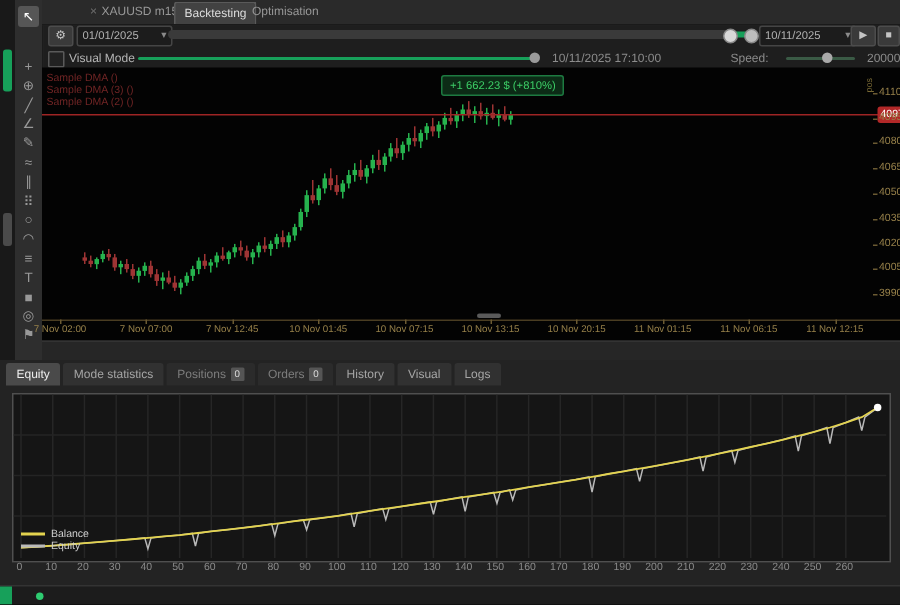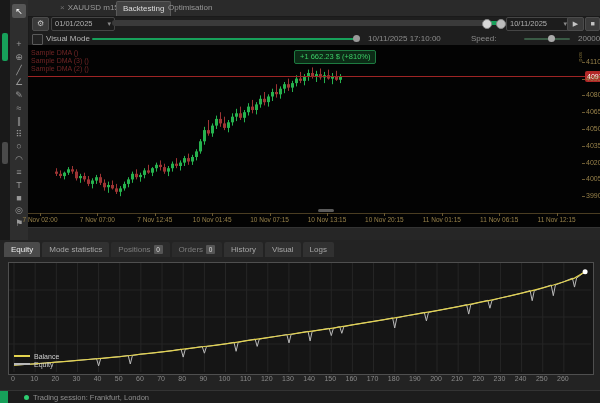--- a/index.html
+++ b/index.html
@@ -35,21 +35,21 @@
   .knob{position:absolute;width:8px;height:8px;border-radius:50%;background:#d8d8d8;border:1px solid #888;}
   #knob-a{left:482px;top:19px;}
   #knob-b{left:496px;top:19px;background:#bdbdbd;}
   #play-btn{left:567px;top:17px;width:15px;height:12px;line-height:12px;font-size:7px;}
   #stop-btn{left:585px;top:17px;width:13px;height:12px;line-height:12px;font-size:7px;}
   #vm-check{left:32px;top:34px;width:9px;height:9px;background:#222;border:1px solid #5a5a5a;border-radius:1px;}
   #vm-label{left:46px;top:34px;font-size:8px;color:#b5b5b5;}
   #vm-progress{left:92px;top:38px;width:264px;height:2px;background:#17a05a;border-radius:1px;}
   #vm-knob{left:353px;top:35px;width:7px;height:7px;border-radius:50%;background:#9a9a9a;}
   #vm-time{left:368px;top:34px;font-size:8px;color:#8c8c8c;}
-  #speed-label{left:471px;top:34px;font-size:8px;color:#8c8c8c;}
+  #speed-label{left:487px;top:34px;font-size:8px;color:#8c8c8c;}
   #speed-track{left:524px;top:38px;width:46px;height:2px;background:#3a5a45;border-radius:1px;}
   #speed-knob{left:548px;top:35px;width:7px;height:7px;border-radius:50%;background:#aaa;}
   #speed-value{left:578px;top:34px;font-size:8px;color:#8c8c8c;white-space:nowrap;}
   
   #chart-bg{left:28px;top:45px;width:572px;height:182px;background:#030303;}
   #indicators{left:31px;top:49px;font-size:7px;line-height:8px;color:#702525;}
   #ask-line{left:28px;top:76px;width:572px;height:1px;background:#9e2424;}
   #ask-tag{left:585px;top:71px;width:15px;height:11px;line-height:11px;background:#b22828;color:#fff;
        font-size:7px;border-radius:2px 0 0 2px;padding-left:2px;overflow:hidden;white-space:nowrap;}
   #toast{left:294px;top:50px;height:12px;line-height:12px;padding:0 5px;background:#0c2b16;
@@ -447,16 +447,15 @@
         <div class="legrow">
           <div class="legline" style="background: rgb(185, 185, 185);"></div>
           <div>Equity</div>
         </div>
       </div>
   </div>
 
   <div class="abs" id="status">
     <div id="status-green"></div>
     <div id="sess-dot"></div>
-    <div id="sess-text">Trading session: Frankfurt, London</div>
   </div>
 
 </div>
 
 </body></html>

